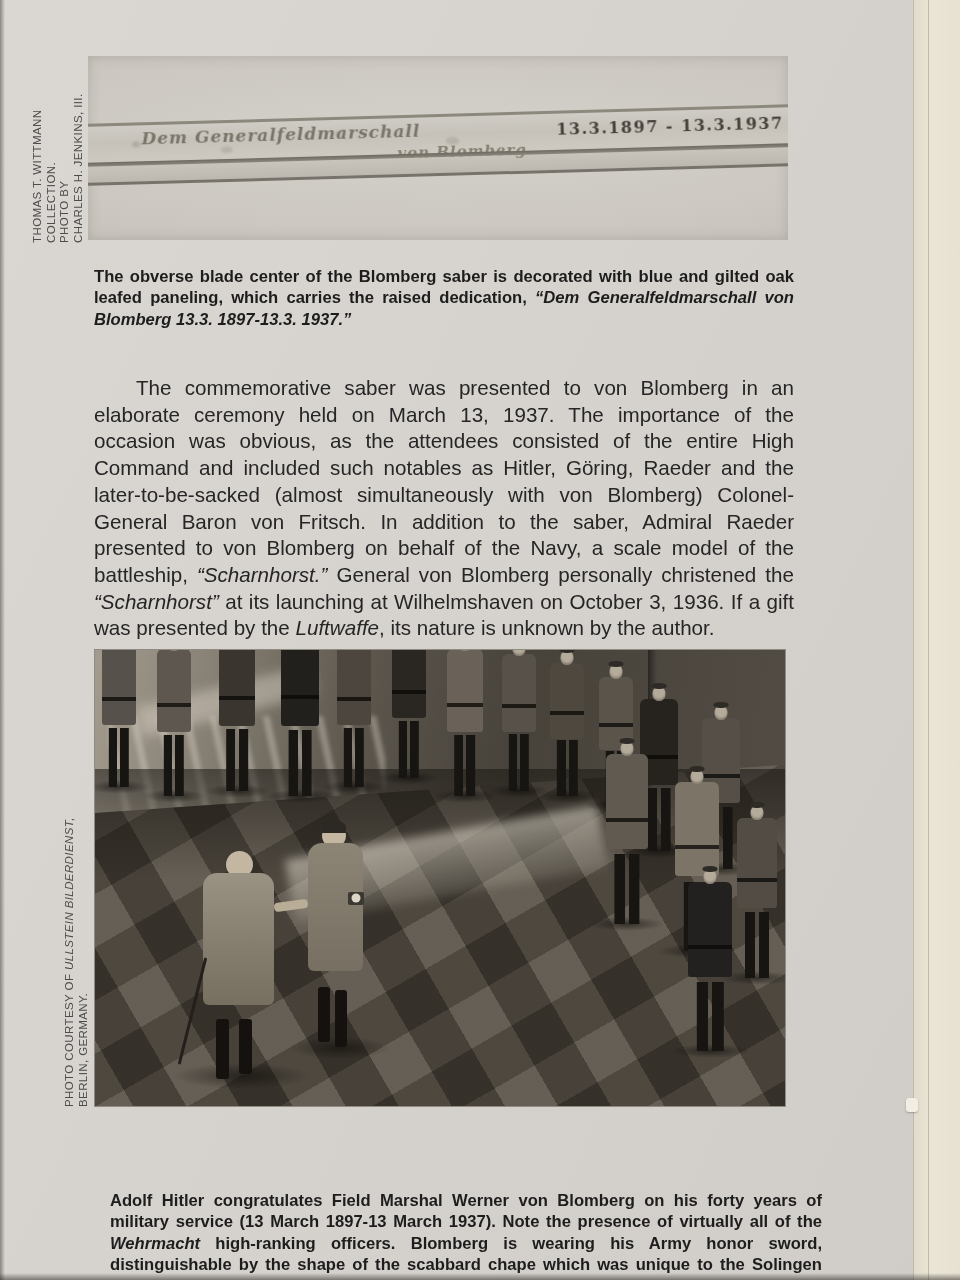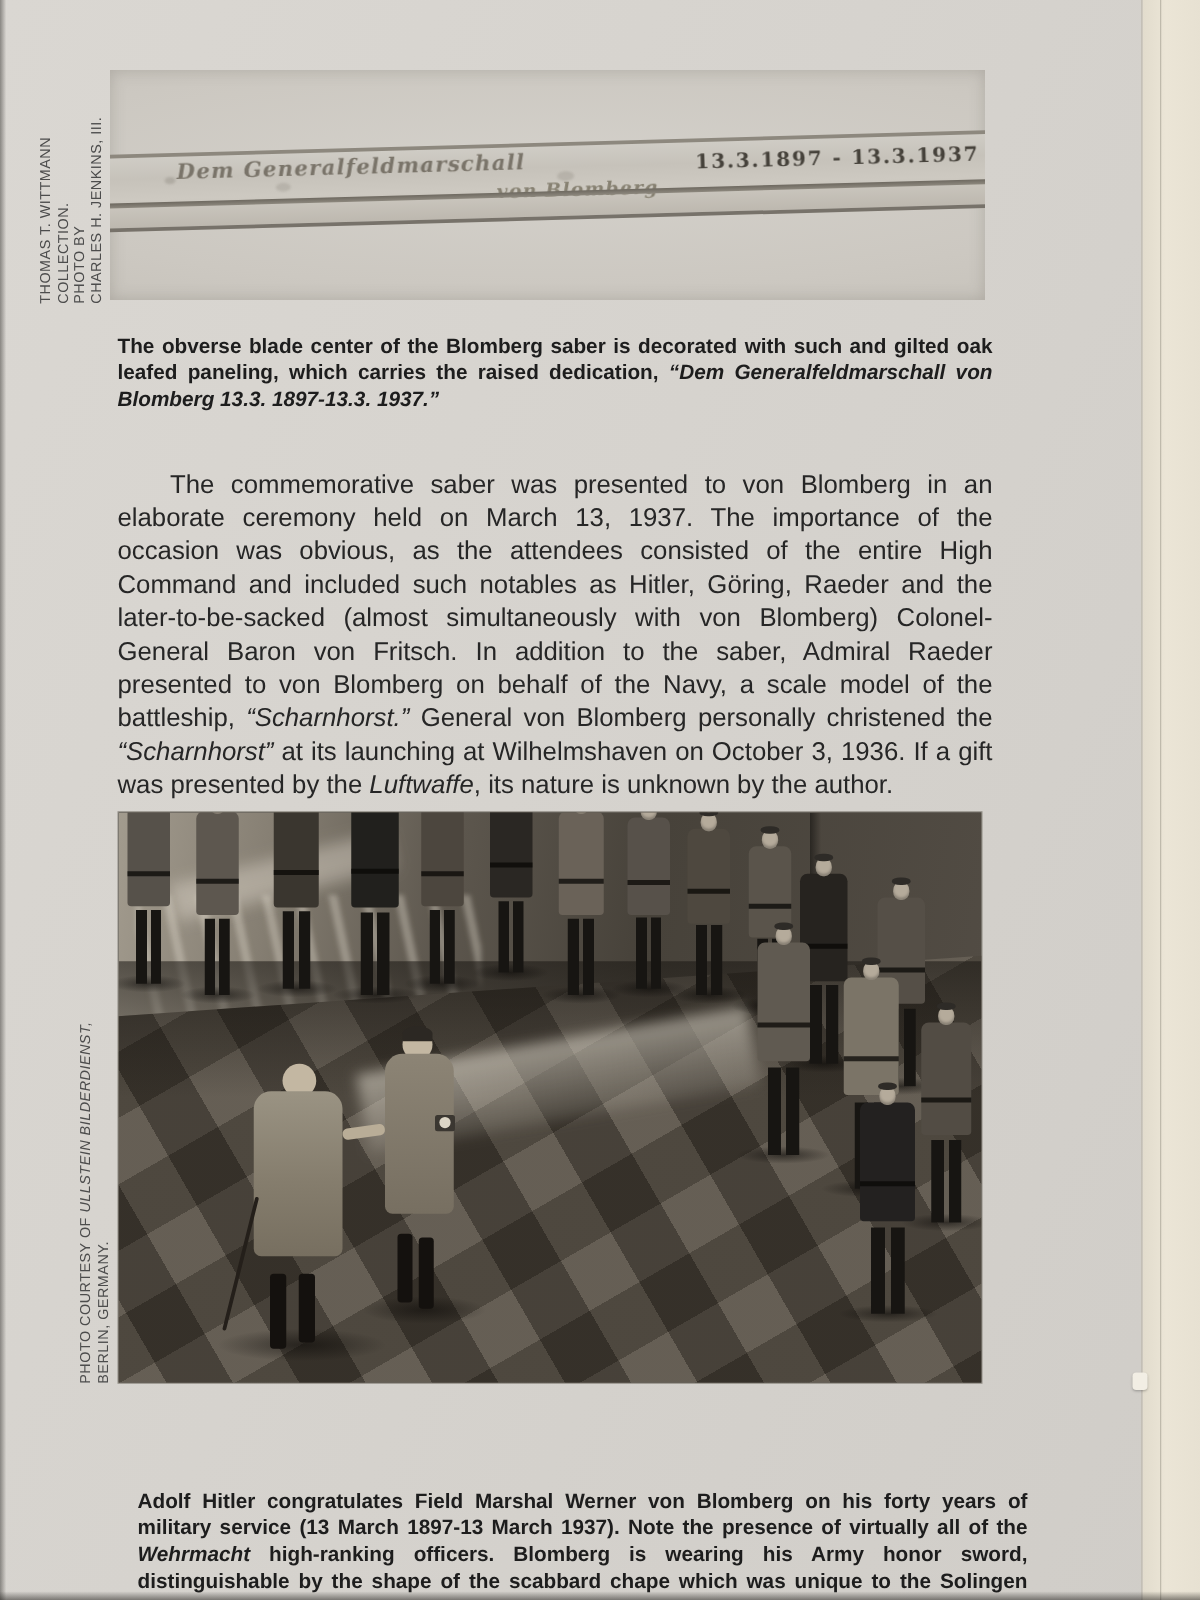--- a/index.html
+++ b/index.html
@@ -143,21 +143,21 @@
   <div class="photo-top">
     <div class="blade">
       <div class="scroll"></div>
       <div class="etch1">Dem Generalfeldmarschall</div>
       <div class="etch2">von Blomberg</div>
       <div class="dates">13.3.1897 - 13.3.1937</div>
       <div class="fuller"></div>
     </div>
   </div>
 
-  <p class="caption caption-saber"><span>The obverse blade center of the Blomberg saber is decorated with such and gilted oak leafed paneling, which carries the raised dedication, </span><span class="ital">“Dem Generalfeldmarschall von Blomberg 13.3. 1897-13.3. 1937.”</span></p>
+  <p class="caption caption-saber"><span>The obverse blade center of the Blomberg saber is decorated with blue and gilted oak leafed paneling, which carries the raised dedication, </span><span class="ital">“Dem Generalfeldmarschall von Blomberg 13.3. 1897-13.3. 1937.”</span></p>
 
   <p class="bodytext"><span>The commemorative saber was presented to von Blomberg in an elaborate ceremony held on March 13, 1937. The importance of the occasion was obvious, as the attendees consisted of the entire High Command and included such notables as Hitler, Göring, Raeder and the later-to-be-sacked (almost simultaneously with von Blomberg) Colonel-General Baron von Fritsch. In addition to the saber, Admiral Raeder presented to von Blomberg on behalf of the Navy, a scale model of the battleship, </span><span class="ital">“Scharnhorst.”</span><span> General von Blomberg personally christened the </span><span class="ital">“Scharnhorst”</span><span> at its launching at Wilhelmshaven on October 3, 1936. If a gift was presented by the </span><span class="ital">Luftwaffe</span><span>, its nature is unknown by the author.</span></p>
 
 
   <div class="credit credit-bottom">
     <span style="display:block"><span>PHOTO COURTESY OF </span><span class="ag">ULLSTEIN BILDERDIENST,</span></span>
     <span style="display:block">BERLIN, GERMANY.</span>
   </div>
 
   <div class="photo-bottom">

